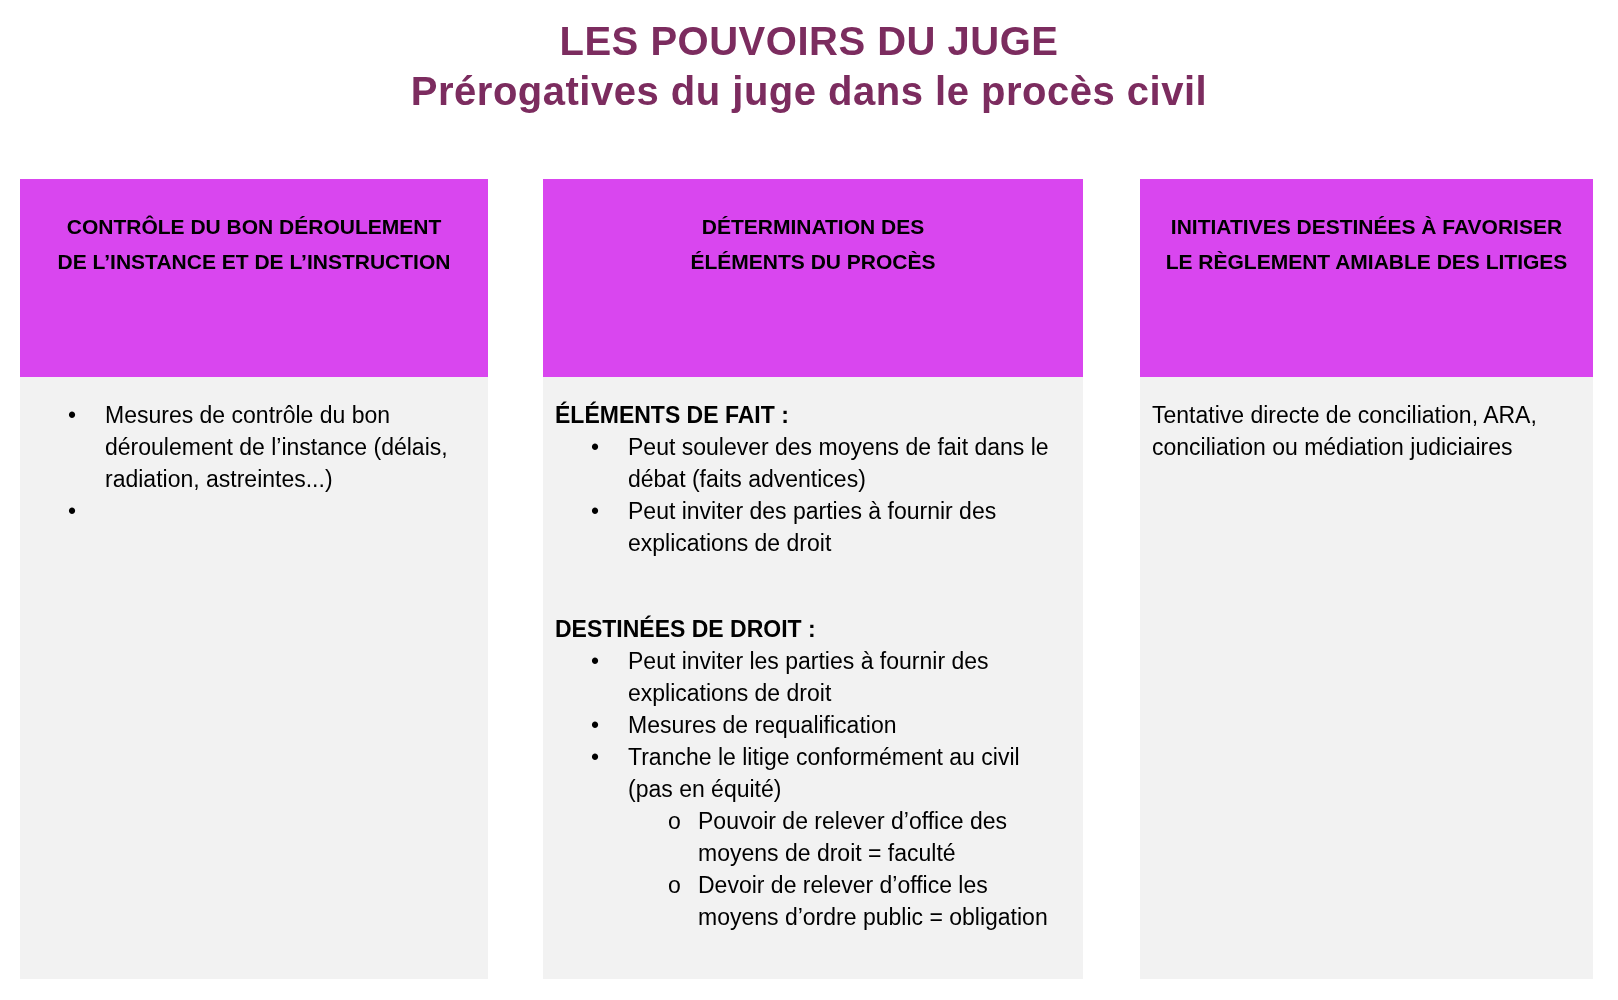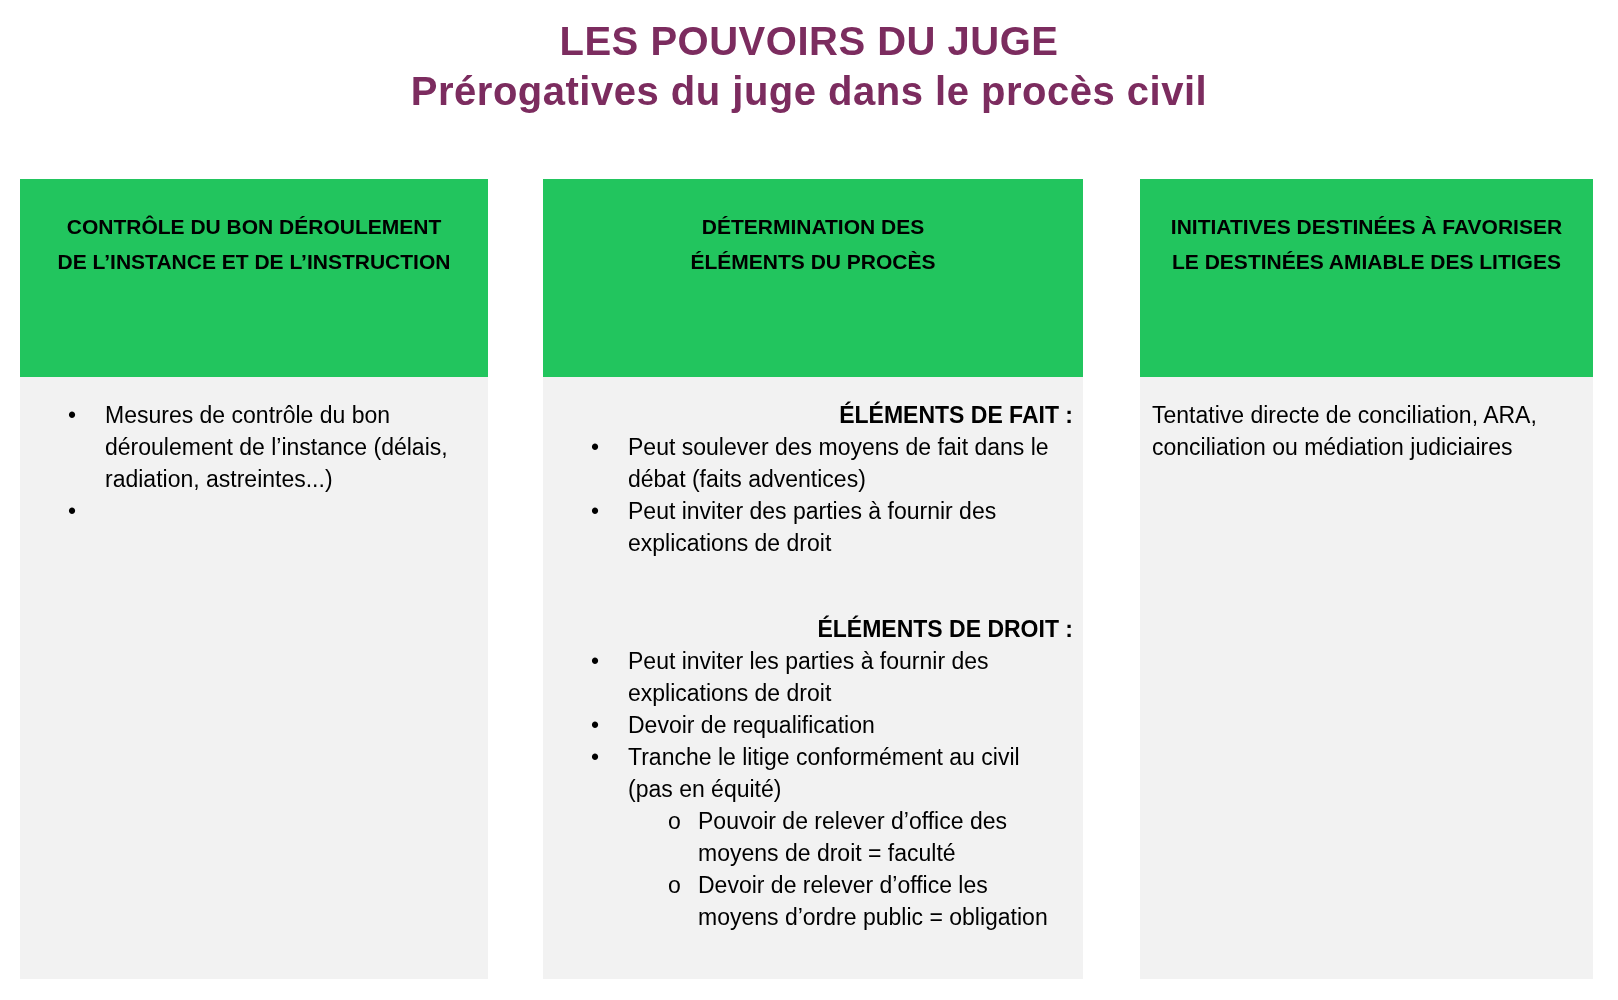--- a/index.html
+++ b/index.html
@@ -26,21 +26,21 @@
     font-size: 40px;
     line-height: 50px;
     letter-spacing: 0.5px;
   }
   .col {
     position: absolute;
     top: 179px;
   }
   .col-header {
     height: 198px;
-    background: #22c55e;
+    background: #d946ef;
     padding-top: 30px;
     text-align: center;
     font-weight: 700;
     font-size: 21px;
     line-height: 35px;
   }
   .col-header .hline { white-space: nowrap; }
   .col-body {
     height: 602px;
     background: #F2F2F2;
@@ -49,21 +49,20 @@
     line-height: 32px;
   }
   .col-control   { left: 20px;   width: 468px; }
   .col-determine { left: 543px;  width: 540px; }
   .col-initiate  { left: 1140px; width: 453px; }
 
   .section-heading {
     font-weight: 700;
     padding-left: 12px;
     padding-right: 10px;
-    text-align: right;
   }
   .section-gap { margin-top: 54px; }
 
   .li {
     display: flex;
     align-items: flex-start;
     padding-right: 16px;
   }
   .li .marker {
     flex: 0 0 auto;
@@ -116,48 +115,48 @@
       <div class="section-heading">ÉLÉMENTS DE FAIT :</div>
       <div class="li level1">
         <span class="marker">•</span>
         <span class="li-text">Peut soulever des moyens de fait dans le débat (faits adventices)</span>
       </div>
       <div class="li level1">
         <span class="marker">•</span>
         <span class="li-text">Peut inviter des parties à fournir des explications de droit</span>
       </div>
 
-      <div class="section-heading section-gap">ÉLÉMENTS DE DROIT :</div>
+      <div class="section-heading section-gap">DESTINÉES DE DROIT :</div>
       <div class="li level1">
         <span class="marker">•</span>
         <span class="li-text">Peut inviter les parties à fournir des explications de droit</span>
       </div>
       <div class="li level1">
         <span class="marker">•</span>
-        <span class="li-text">Devoir de requalification</span>
+        <span class="li-text">Mesures de requalification</span>
       </div>
       <div class="li level1">
         <span class="marker">•</span>
         <span class="li-text">Tranche le litige conformément au civil (pas en équité)</span>
       </div>
       <div class="li level2">
         <span class="marker">o</span>
         <span class="li-text">Pouvoir de relever d’office des moyens de droit = faculté</span>
       </div>
       <div class="li level2">
         <span class="marker">o</span>
         <span class="li-text">Devoir de relever d’office les moyens d’ordre public = obligation</span>
       </div>
 
     </div>
   </section>
 
   <section class="col col-initiate">
     <div class="col-header">
       <div class="hline">INITIATIVES DESTINÉES À FAVORISER</div>
-      <div class="hline">LE DESTINÉES AMIABLE DES LITIGES</div>
+      <div class="hline">LE RÈGLEMENT AMIABLE DES LITIGES</div>
     </div>
     <div class="col-body">
       <div class="plain-text">Tentative directe de conciliation, ARA, conciliation ou médiation judiciaires</div>
     </div>
   </section>
 
 </div>
 
 </body></html>

